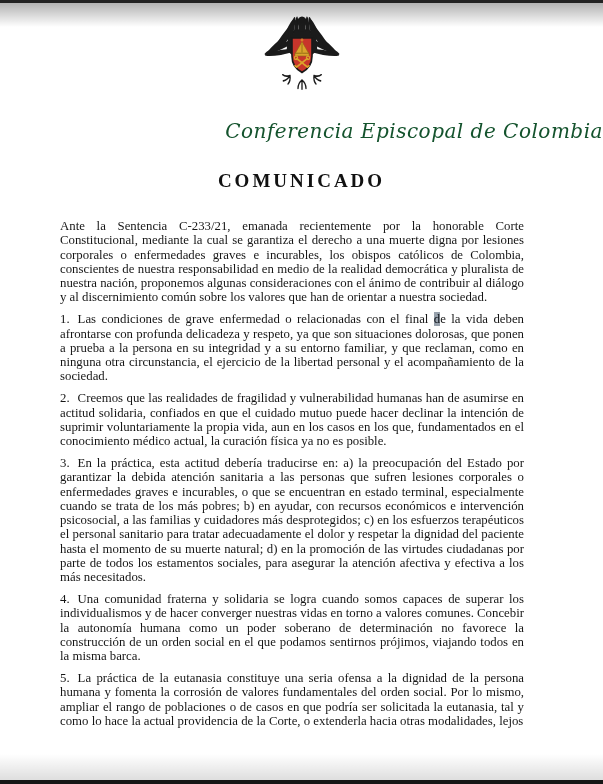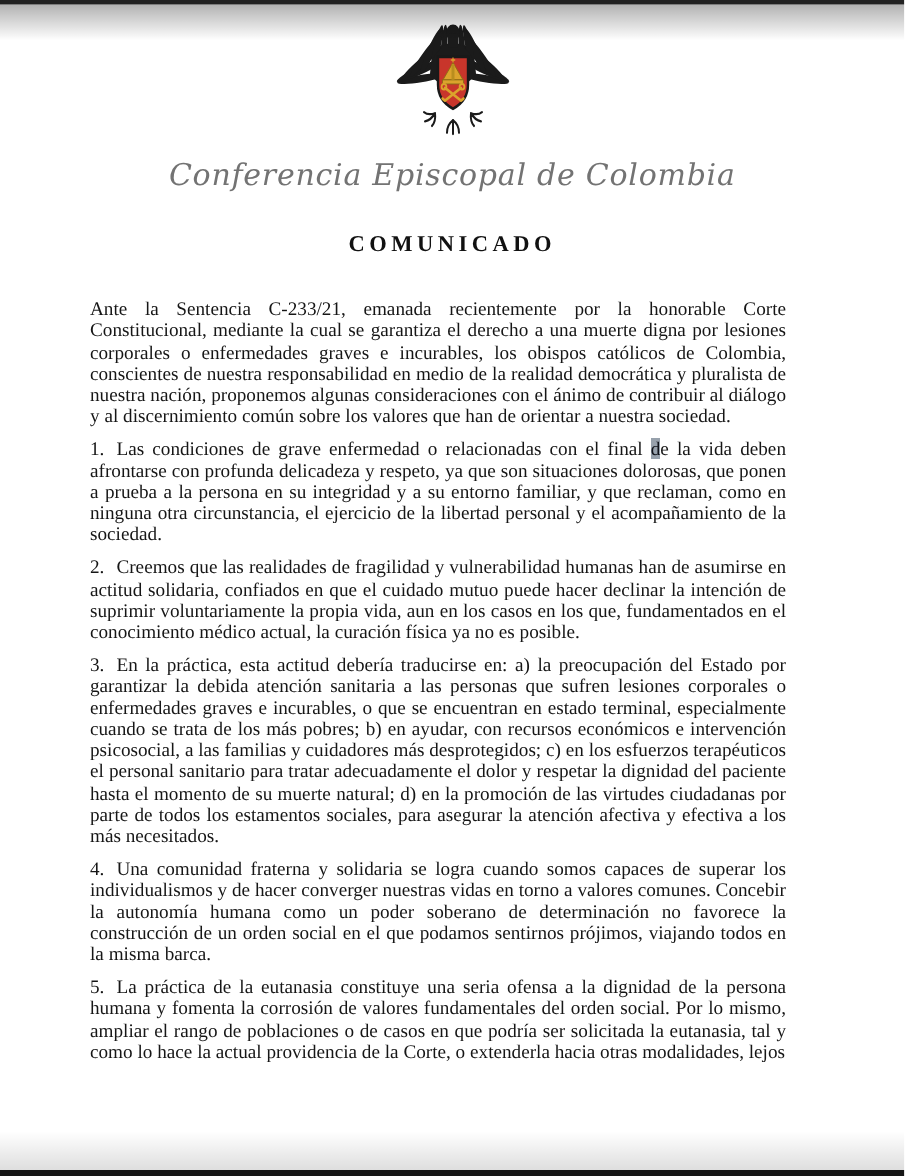--- a/index.html
+++ b/index.html
@@ -11,25 +11,25 @@
   .edge-top { position:absolute; top:0; left:0; right:0; height:3px; background:#222222; z-index:6; }
   .shade-top { position:absolute; top:3px; left:0; right:0; height:24px; z-index:5; pointer-events:none;
     background:linear-gradient(to bottom, rgba(0,0,0,0.30), rgba(0,0,0,0)); }
   .shade-bottom { position:absolute; bottom:4px; left:0; right:0; height:26px; pointer-events:none;
     background:linear-gradient(to top, rgba(0,0,0,0.13), rgba(0,0,0,0)); }
   .edge-bottom { position:absolute; bottom:0; left:0; right:0; height:4px; background:#161616; z-index:6; }
 
   .content { position:absolute; top:0; left:0; right:0; }
   .crest-wrap { text-align:center; padding-top:11px; height:88px; }
   .org-script {
-    text-align:center; font-family:"DejaVu Serif", serif; font-style:italic;
-    font-size:20px; line-height:26px; margin-top:4px; letter-spacing:0.5px; color:#737373;
+    text-align:right; font-family:"DejaVu Serif", serif; font-style:italic;
+    font-size:20px; line-height:26px; margin-top:19px; letter-spacing:0.5px; color:#14532d;
   }
   .doc-title {
-    text-align:center; font-weight:bold; font-size:15px; letter-spacing:3px;
+    text-align:center; font-weight:bold; font-size:19px; letter-spacing:3px;
     margin:26px 0 0 0; color:#111111;
   }
   .text-block { margin:27px 79px 0 60px; }
   .para { text-align:justify; font-size:12.8px; line-height:14.3px; margin:7.5px 0 0 0; }
   .para.first { margin-top:0; }
   .num { margin-right:8px; }
   .cursor-hl { background:#97a1ac; color:#10131a; }
 </style>
 </head>
 <body>

